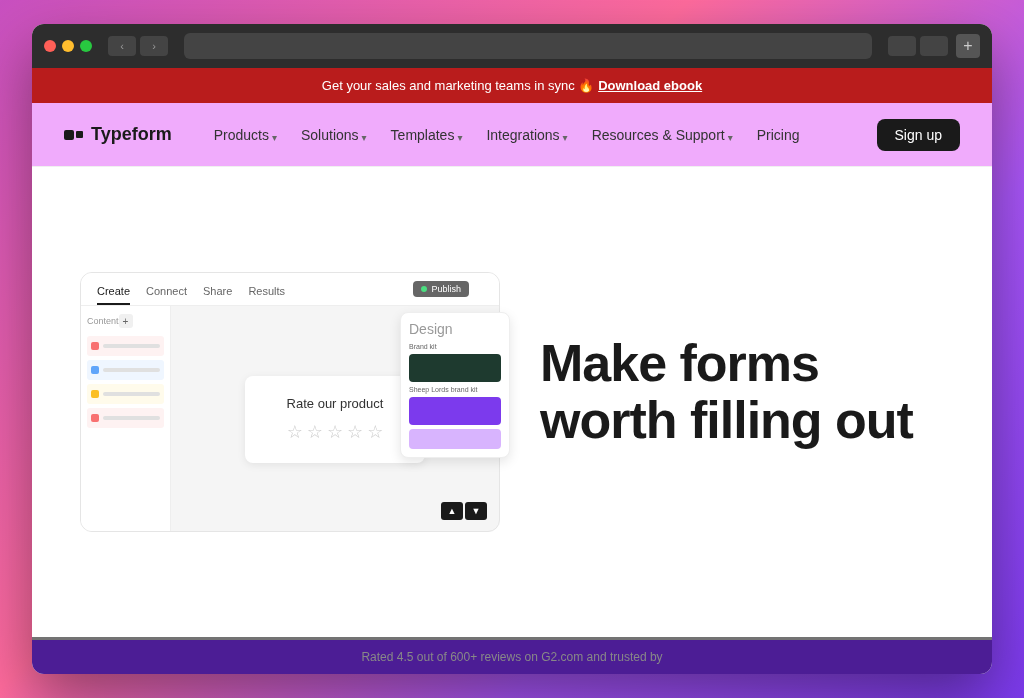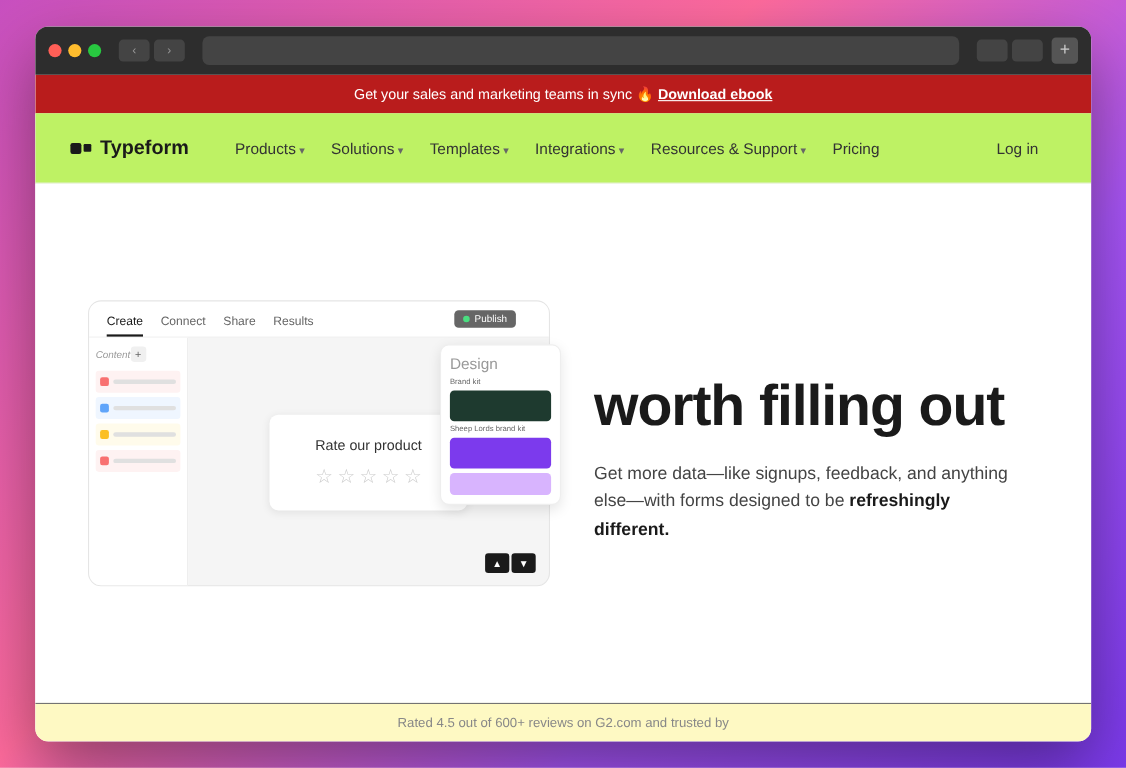--- a/index.html
+++ b/index.html
@@ -112,21 +112,21 @@
       flex-shrink: 0;
     }
     .announcement-bar a {
       color: #fff;
       font-weight: 600;
       text-decoration: underline;
     }
 
     
     .navbar {
-      background: #bef264;
+      background: #f0abfc;
       border-bottom: 1px solid #f0f0f0;
       display: flex;
       align-items: center;
       padding: 0 32px;
       height: 64px;
       flex-shrink: 0;
     }
     .logo {
       display: flex;
       align-items: center;
@@ -249,21 +249,20 @@
       width: 90px;
       background: #fff;
       border-right: 1px solid #eee;
       padding: 8px 6px;
     }
     .form-sidebar-header {
       display: flex;
       justify-content: flex-start;
       align-items: center;
       margin-bottom: 8px;
-      font-style: italic;
     }
     .form-sidebar-title {
       font-size: 9px;
       color: #999;
     }
     .form-sidebar-add {
       width: 14px;
       height: 14px;
       background: #f0f0f0;
       border-radius: 3px;
@@ -425,26 +424,26 @@
       color: #fff;
       font-size: 15px;
       font-weight: 500;
       border-radius: 8px;
       cursor: pointer;
       border: none;
     }
 
     
     .footer-note {
-      background: #fef9c3;
+      background: #4c1d95;
       text-align: center;
       padding: 10px;
       font-size: 12px;
       color: #888;
-      border-top: 1px solid #737373;
+      border-top: 3px solid #737373;
       flex-shrink: 0;
     }
   </style>
 </head>
 <body>
 
 <div class="browser-window">
 
   <div class="browser-chrome">
     <div class="traffic-lights">
@@ -500,21 +499,21 @@
         <div class="nav-item">
           <span>Resources &amp; Support</span>
           <span class="nav-chevron">▾</span>
         </div>
         <div class="nav-item">
           <span>Pricing</span>
         </div>
       </div>
 
       <div class="nav-actions">
-        <button class="btn-login">Log in</button>
+        <button class="btn-signup">Sign up</button>
       </div>
     </nav>
 
     <div class="hero">
 
       <div class="form-preview">
         <div class="form-mockup">
 
           <div class="publish-btn-overlay">
             <div class="publish-dot"></div>
@@ -587,26 +586,23 @@
           <div class="brand-block-label">Brand kit</div>
           <div class="brand-block" style="background:#1e3a2f;"></div>
           <div class="brand-block-label">Sheep Lords brand kit</div>
           <div class="brand-block" style="background:#7c3aed;"></div>
           <div style="background:#d8b4fe; height:20px; border-radius:4px;"></div>
         </div>
       </div>
 
       <div class="hero-text">
         <h1 class="hero-title">
-          <br>
+          <span>Make forms</span><br>
           <span>worth filling out</span>
         </h1>
-        <p class="hero-subtitle">
-          <span>Get more data—like signups, feedback, and anything else—with forms designed to be </span><strong>refreshingly different.</strong>
-        </p>
       </div>
     </div>
 
     <div class="footer-note">
       <span>Rated 4.5 out of 600+ reviews on G2.com and trusted by</span>
     </div>
   </div>
 </div>
 
 </body></html>

